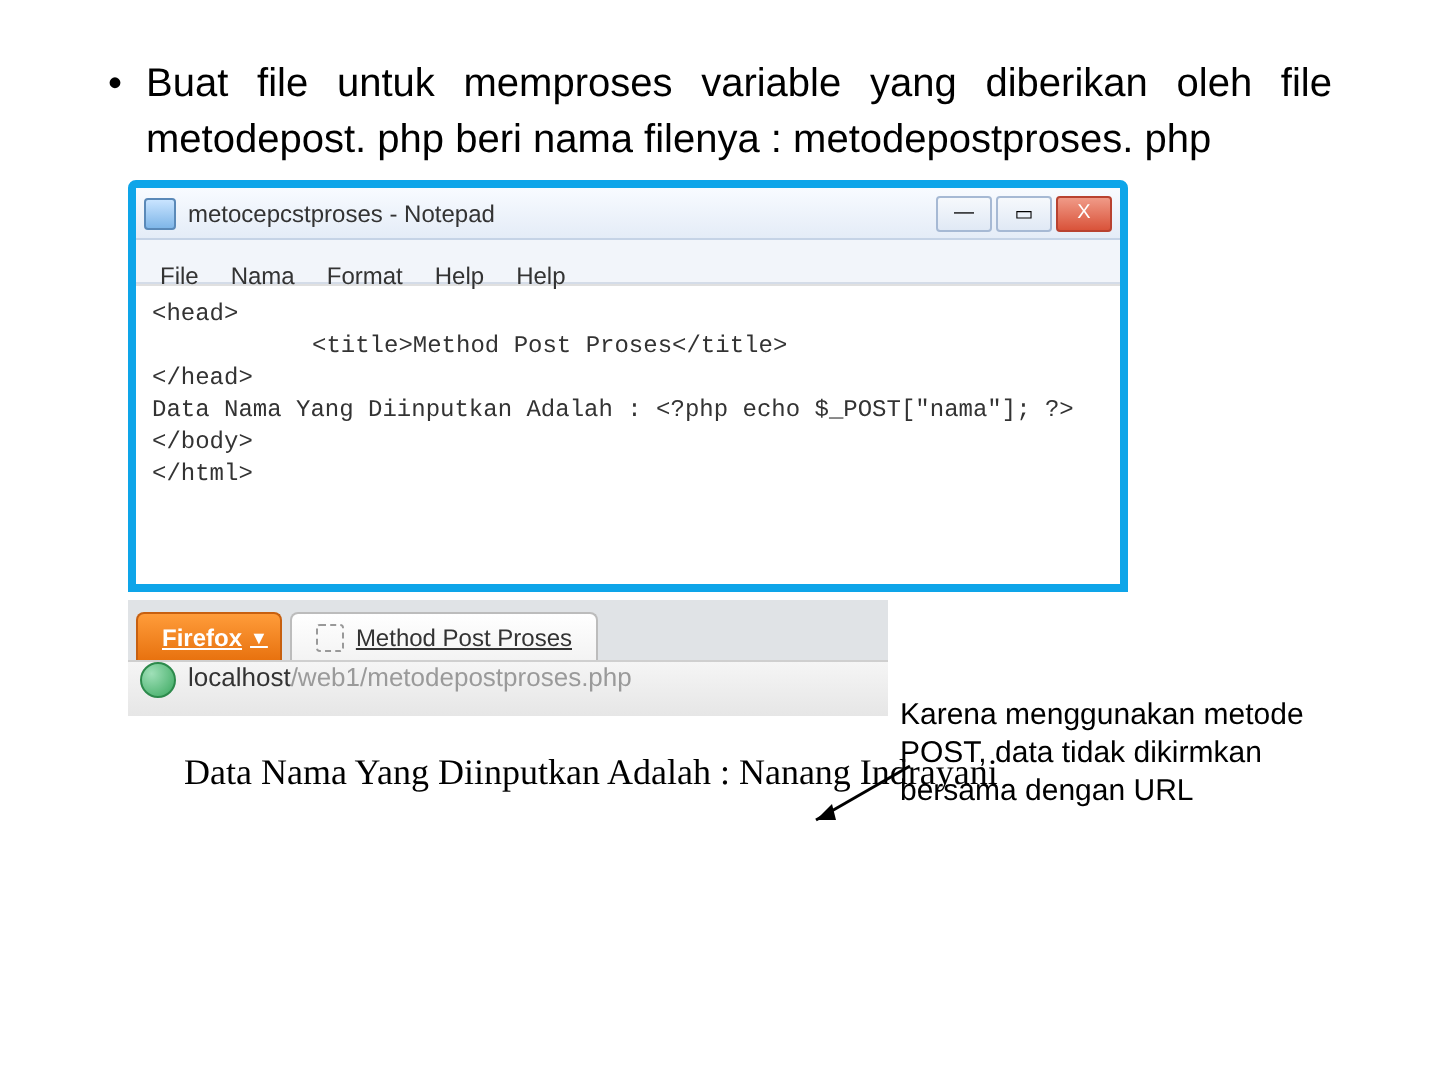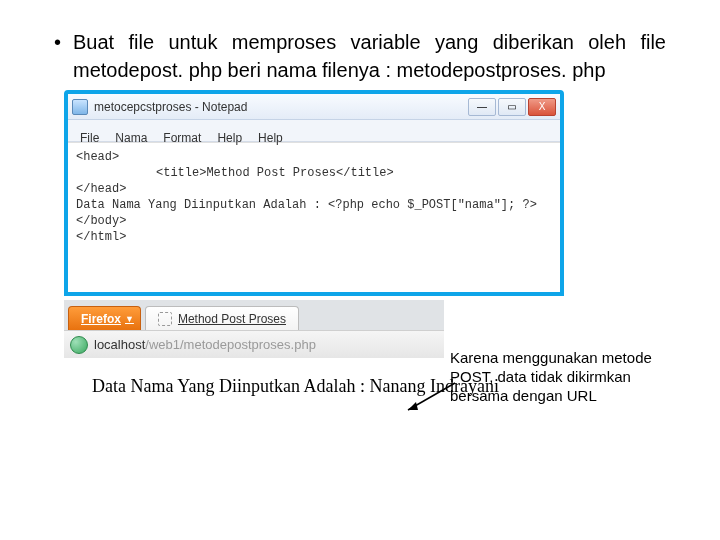--- a/index.html
+++ b/index.html
@@ -114,21 +114,21 @@
       width: 14px; height: 14px;
       border: 1px dashed #999;
       margin-right: 6px;
       border-radius: 2px;
     }
     .ff-urlbar {
       height: 28px;
       background: linear-gradient(#f5f5f5, #e6e6e6);
       border-top: 1px solid #cfcfcf;
       display: flex;
-      align-items: center;
+      align-items: flex-start;
       padding: 0 6px;
       gap: 6px;
     }
     .ff-globe {
       width: 18px; height: 18px;
       border-radius: 50%;
       background: radial-gradient(circle at 30% 30%, #9fe0b8, #3aa85f);
       border: 1px solid #2d8a4c;
     }
     .ff-url { font-size: 13px; color: #333; }

